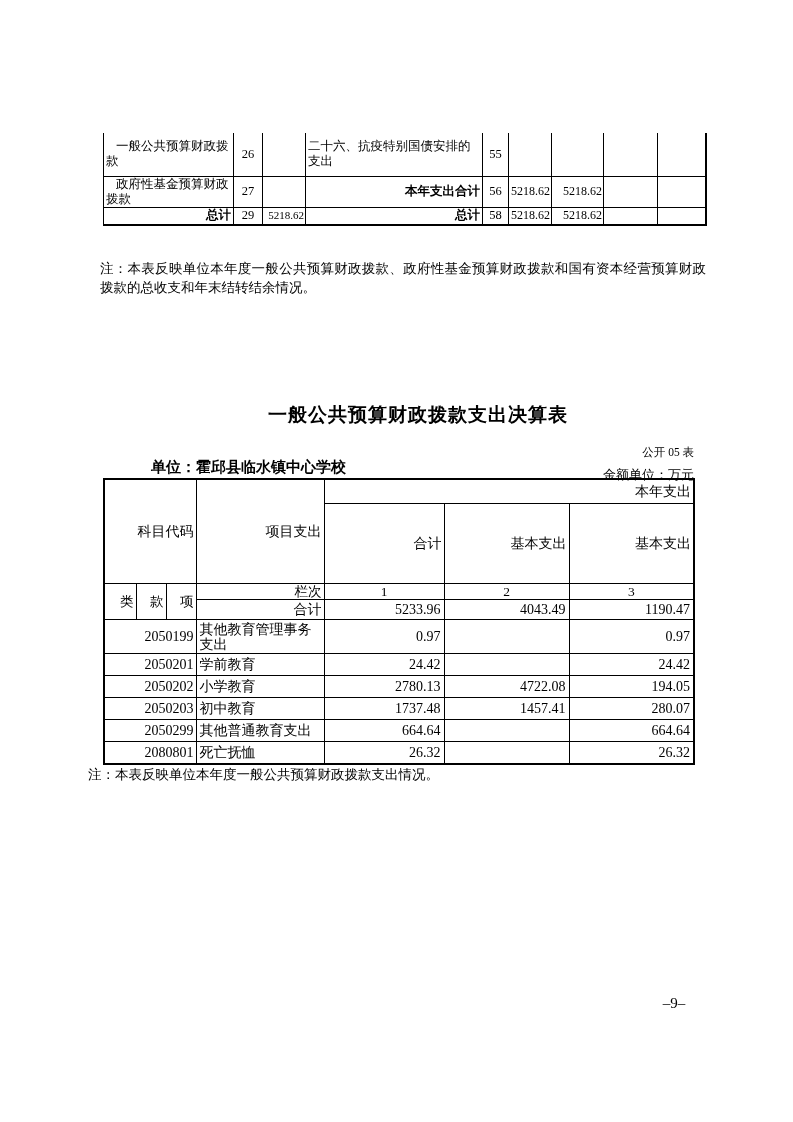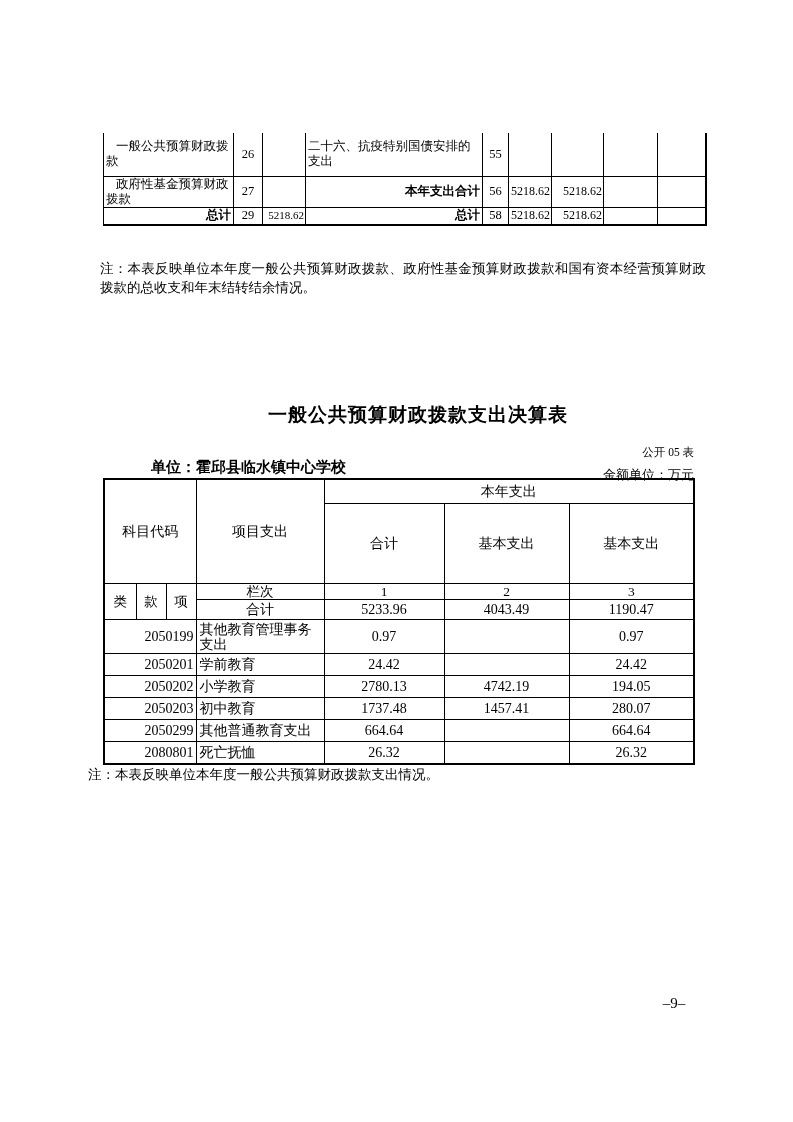--- a/index.html
+++ b/index.html
@@ -32,24 +32,24 @@
   .doc-title{left:103px;top:402px;width:602px;text-align:center;
     font-family:"Liberation Sans","DejaVu Sans",sans-serif;
     font-weight:bold;font-size:19px;letter-spacing:1px;text-indent:28px;}
   .table-code{left:393px;top:445px;width:301px;text-align:right;font-size:11.5px;}
   .unit-line{left:103px;top:458px;width:420px;font-size:15px;font-weight:bold;margin-left:48px;}
   .amount-unit{left:393px;top:466px;width:301px;text-align:right;font-size:13px;}
 
   
   .maintable{width:590px;font-size:14px;border:2px solid #000;}
   .maintable td{line-height:15px;}
-  .maintable td.hc{text-align:center;}
+  .maintable td.hc{text-align:right;}
   .maintable td.code{text-align:right;padding:0 2px;}
   .maintable td.name{text-align:left;padding:0 3px;margin-top:12px;}
-  .maintable td.num{text-align:center;padding:0 3px;}
+  .maintable td.num{text-align:right;padding:0 3px;}
   .maintable td.idx{text-align:center;}
   .maintable tr.hrowA td{height:23px;}
   .maintable tr.hrowB td{height:79px;}
   .maintable tr.rowlab td{height:15px;font-size:13.5px;}
   .maintable tr.rowtot td{height:19px;}
   .maintable tr.d1 td{height:33px;}
   .maintable tr.dr td{height:21px;}
 
   .page-num{left:648px;top:995px;width:52px;text-align:center;font-size:15px;}
 </style>
@@ -162,21 +162,21 @@
       <td class="code" colspan="3">2050201</td>
       <td class="name">学前教育</td>
       <td class="num">24.42</td>
       <td class="num"></td>
       <td class="num">24.42</td>
     </tr>
     <tr class="dr">
       <td class="code" colspan="3">2050202</td>
       <td class="name">小学教育</td>
       <td class="num">2780.13</td>
-      <td class="num">4742.19</td>
+      <td class="num">4722.08</td>
       <td class="num">194.05</td>
     </tr>
     <tr class="dr">
       <td class="code" colspan="3">2050203</td>
       <td class="name">初中教育</td>
       <td class="num">1737.48</td>
       <td class="num">1457.41</td>
       <td class="num">280.07</td>
     </tr>
     <tr class="dr">

